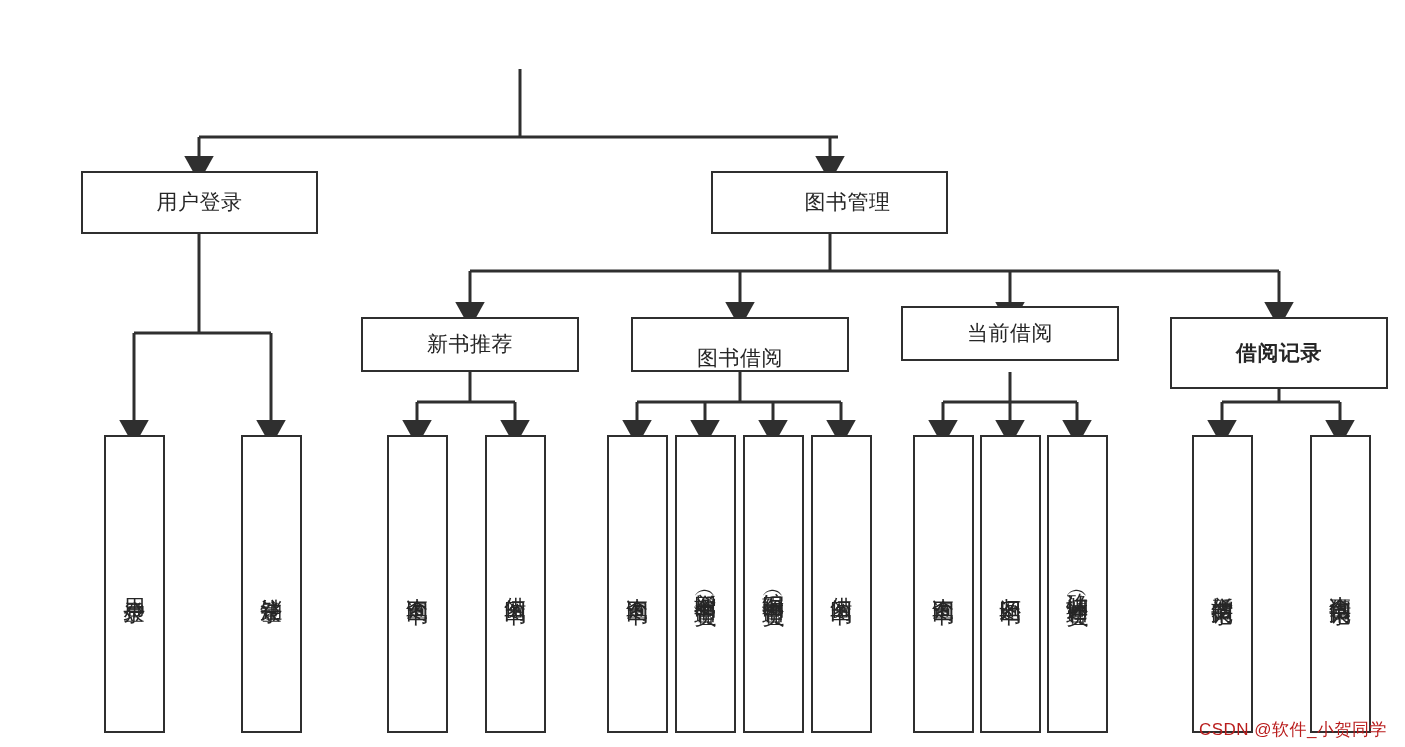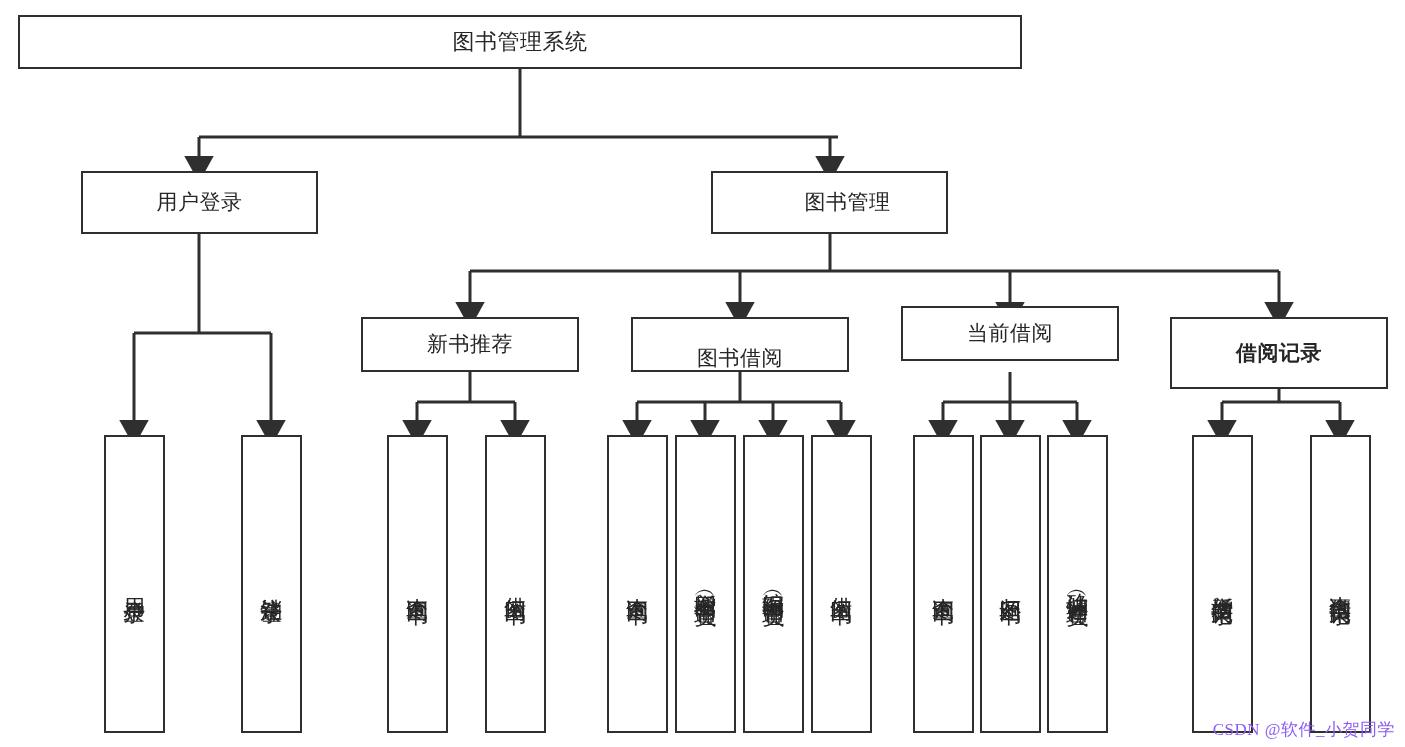--- a/index.html
+++ b/index.html
@@ -54,28 +54,28 @@
     text-orientation: upright;
     font-size: 22px;
     line-height: 1.25;
     letter-spacing: 2px;
     white-space: pre-line;
     max-height: 100%;
     text-align: center;
   }
   .watermark {
     position: absolute;
-    right: 10px;
+    right: 18px;
     bottom: 6px;
     font-size: 17px;
-    color: #8b5cf6;
+    color: #b91c1c;
     letter-spacing: 0.5px;
     z-index: 3;
     white-space: nowrap;
-    font-family: Liberation Serif, serif;
+    font-family: Liberation Sans, sans-serif;
   }
 </style>
 </head>
 <body>
 
 <div id="canvas">
 
   <svg id="wires" viewBox="0 0 1405 747">
     <defs>
       <marker id="arrow" markerWidth="12" markerHeight="12" refX="1.5" refY="5" orient="auto" markerUnits="strokeWidth">
@@ -120,23 +120,20 @@
       <path d="M1077,402 L1077,424" marker-end="url(#arrow)"></path>
 
       <path d="M1279,372 L1279,402"></path>
       <path d="M1222,402 L1340,402"></path>
       <path d="M1222,402 L1222,424" marker-end="url(#arrow)"></path>
       <path d="M1340,402 L1340,424" marker-end="url(#arrow)"></path>
 
     </g>
   </svg>
 
-  <div class="node root" style="left:18px; top:15px; width:1004px; height:54px;">
-    <span class="label">图书管理系统</span>
-  </div>
 
   <div class="node" style="left:81px; top:171px; width:237px; height:63px;">
     <span class="label">用户登录</span>
   </div>
 
   <div class="node" style="left:711px; top:171px; width:237px; height:63px;padding-left:36px;">
     <span class="label">图书管理</span>
   </div>
 
   <div class="node" style="left:361px; top:317px; width:218px; height:55px;align-items:center;">

